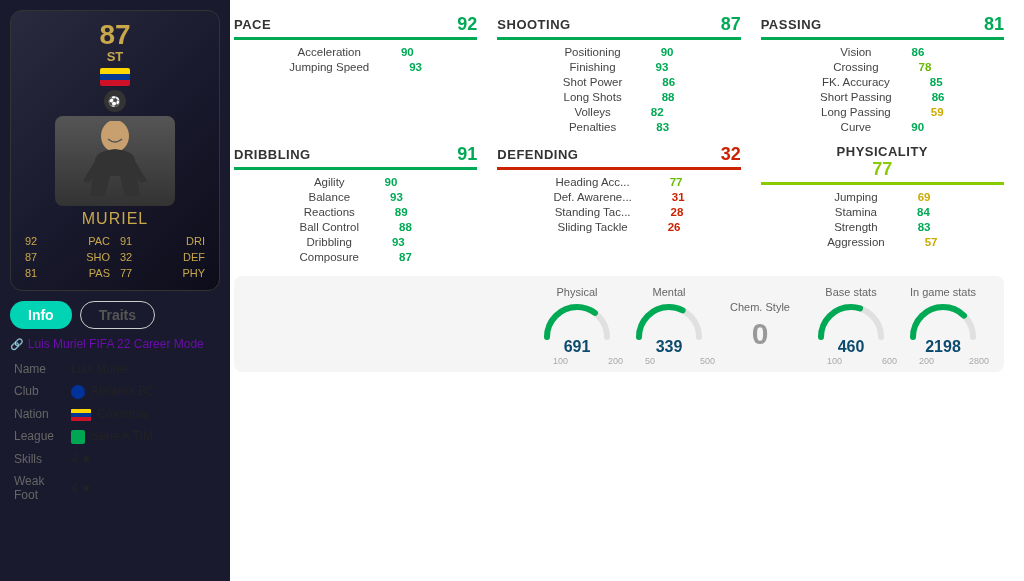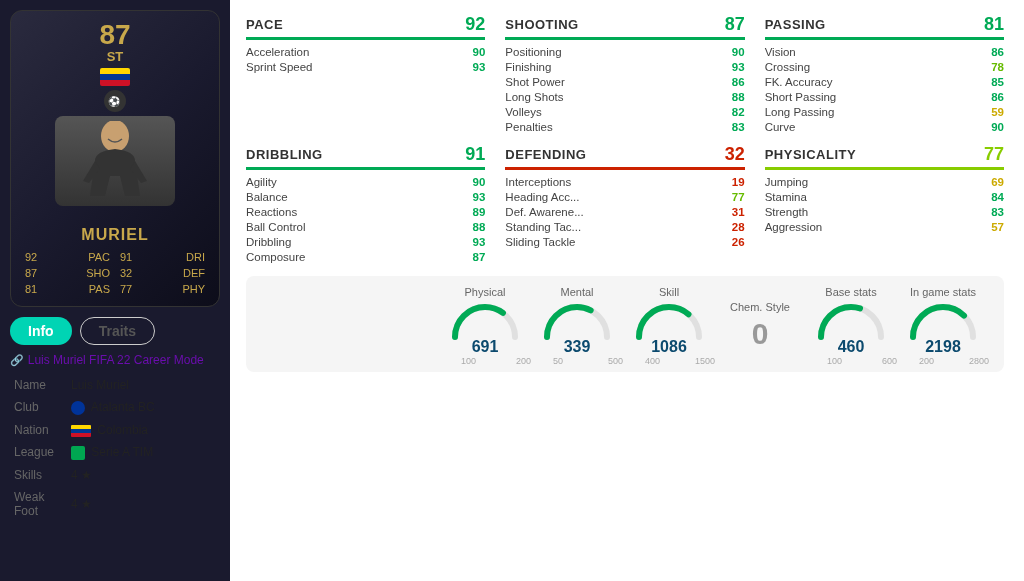--- a/index.html
+++ b/index.html
@@ -80,24 +80,24 @@
       position: absolute;
       bottom: 0;
       left: 50%;
       transform: translateX(-50%);
       width: 80px;
       height: 85px;
     }
 
     .player-name {
       font-size: 16px;
-      font-weight: bold;
+      font-weight: normal;
       color: #c8a84b;
       letter-spacing: 1px;
-      margin-top: 20px;
+      margin-top: 4px;
     }
 
     .card-stats-grid {
       display: grid;
       grid-template-columns: 1fr 1fr;
       gap: 2px;
       margin-top: 6px;
       font-size: 11px;
       color: #c8a84b;
     }
@@ -195,21 +195,21 @@
       background: #003399;
       border-radius: 50%;
       margin-right: 3px;
       vertical-align: middle;
     }
 
     
     .right-panel {
       flex: 1;
       background: white;
-      padding: 14px 20px 10px 16px;
+      padding: 14px 20px 10px 4px;
       overflow: hidden;
       display: flex;
       flex-direction: column;
     }
 
     
     .stats-grid-top {
       display: grid;
       grid-template-columns: 1fr 1fr 1fr;
       gap: 0 20px;
@@ -219,41 +219,41 @@
       display: flex;
       justify-content: space-between;
       align-items: center;
       margin-bottom: 4px;
       border-bottom: 3px solid;
       padding-bottom: 2px;
     }
 
     .stat-section-header.green { border-color: #00aa55; }
     .stat-section-header.red { border-color: #cc2200; }
-    .stat-section-header.yellow-green { border-color: #88cc00; }
+    .stat-section-header.yellow-green { border-color: #88cc00; flex-direction: column; }
 
     .section-title {
       font-size: 13px;
       font-weight: bold;
       color: #333;
       letter-spacing: 0.5px;
     }
 
     .section-score {
       font-size: 18px;
       font-weight: bold;
     }
 
     .section-score.green { color: #00aa55; }
     .section-score.red { color: #cc2200; }
     .section-score.yellow-green { color: #88cc00; }
 
     .stat-row {
       display: flex;
-      justify-content: space-between;
+      justify-content: center;
       align-items: center;
       padding: 1.5px 0;
       gap: 40px;
     }
 
     .stat-label {
       font-size: 11.5px;
       color: #444;
     }
 
@@ -443,21 +443,21 @@
     <div>
       <div class="stat-section-header green">
         <span class="section-title">PACE</span>
         <span class="section-score green">92</span>
       </div>
       <div class="stat-row">
         <span class="stat-label">Acceleration</span>
         <span class="stat-value green">90</span>
       </div>
       <div class="stat-row">
-        <span class="stat-label">Sprint Speed</span>
+        <span class="stat-label">Jumping Speed</span>
         <span class="stat-value green">93</span>
       </div>
     </div>
 
     <div>
       <div class="stat-section-header green">
         <span class="section-title">SHOOTING</span>
         <span class="section-score green">87</span>
       </div>
       <div class="stat-row">
@@ -548,24 +548,20 @@
       <div class="stat-row">
         <span class="stat-label">Composure</span>
         <span class="stat-value green">87</span>
       </div>
     </div>
 
     <div>
       <div class="stat-section-header red">
         <span class="section-title">DEFENDING</span>
         <span class="section-score red">32</span>
-      </div>
-      <div class="stat-row">
-        <span class="stat-label">Interceptions</span>
-        <span class="stat-value red">19</span>
       </div>
       <div class="stat-row">
         <span class="stat-label">Heading Acc...</span>
         <span class="stat-value lime">77</span>
       </div>
       <div class="stat-row">
         <span class="stat-label">Def. Awarene...</span>
         <span class="stat-value red">31</span>
       </div>
       <div class="stat-row">
@@ -623,32 +619,20 @@
         <path d="M5 35 A30 30 0 0 1 65 35" stroke="#e0e0e0" stroke-width="6" fill="none" stroke-linecap="round"></path>
         <path d="M5 35 A30 30 0 0 1 65 35" stroke="#00aa55" stroke-width="6" fill="none" stroke-linecap="round" stroke-dasharray="94.25" stroke-dashoffset="33"></path>
       </svg>
       <div class="gauge-value">339</div>
       <div class="gauge-range">
         <span>50</span>
         <span>500</span>
       </div>
     </div>
 
-    <div class="gauge-item">
-      <span class="gauge-label">Skill</span>
-      <svg class="gauge-svg" viewBox="0 0 70 40">
-        <path d="M5 35 A30 30 0 0 1 65 35" stroke="#e0e0e0" stroke-width="6" fill="none" stroke-linecap="round"></path>
-        <path d="M5 35 A30 30 0 0 1 65 35" stroke="#00aa55" stroke-width="6" fill="none" stroke-linecap="round" stroke-dasharray="94.25" stroke-dashoffset="26"></path>
-      </svg>
-      <div class="gauge-value">1086</div>
-      <div class="gauge-range">
-        <span>400</span>
-        <span>1500</span>
-      </div>
-    </div>
 
     <div class="gauge-item chem-style-item">
       <span class="gauge-label">Chem. Style</span>
       <div class="chem-value">0</div>
     </div>
 
     <div class="gauge-item">
       <span class="gauge-label">Base stats</span>
       <svg class="gauge-svg" viewBox="0 0 70 40">
         <path d="M5 35 A30 30 0 0 1 65 35" stroke="#e0e0e0" stroke-width="6" fill="none" stroke-linecap="round"></path>

